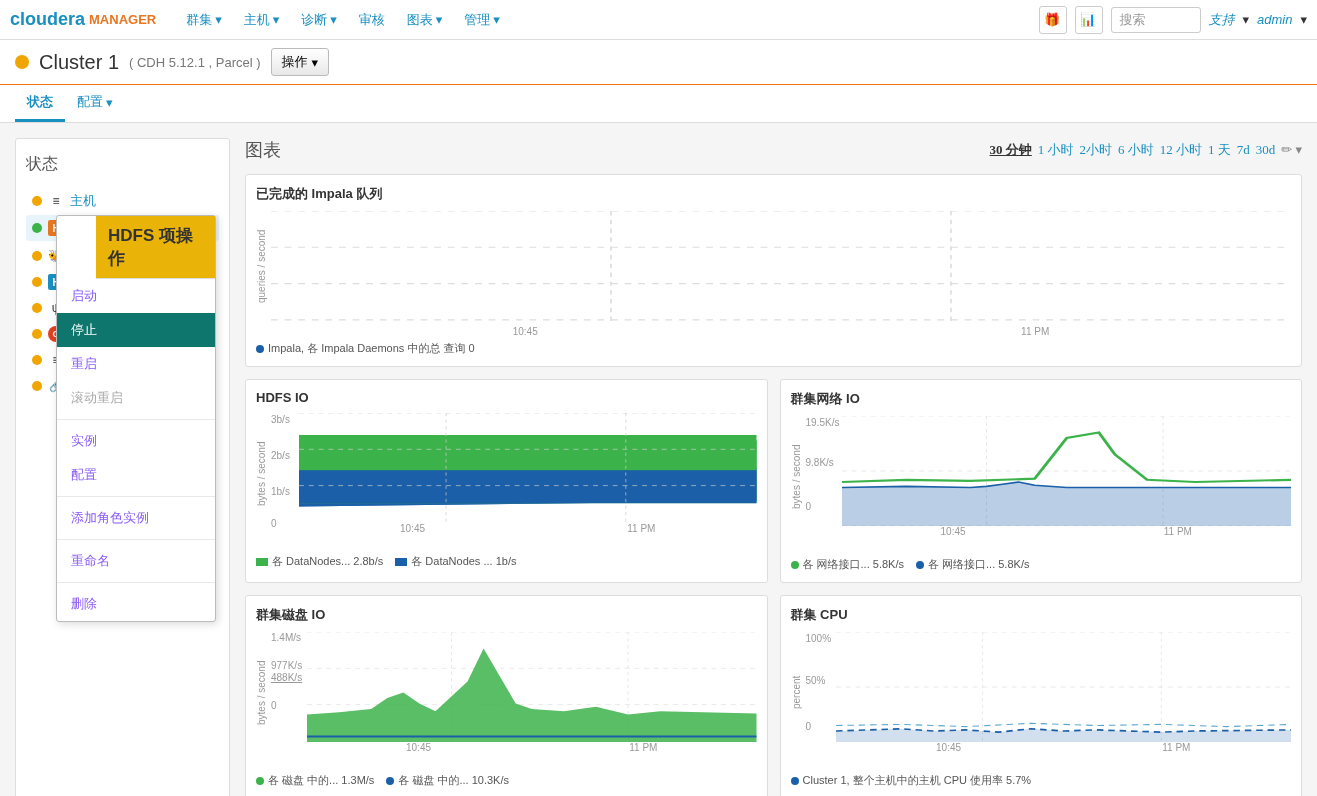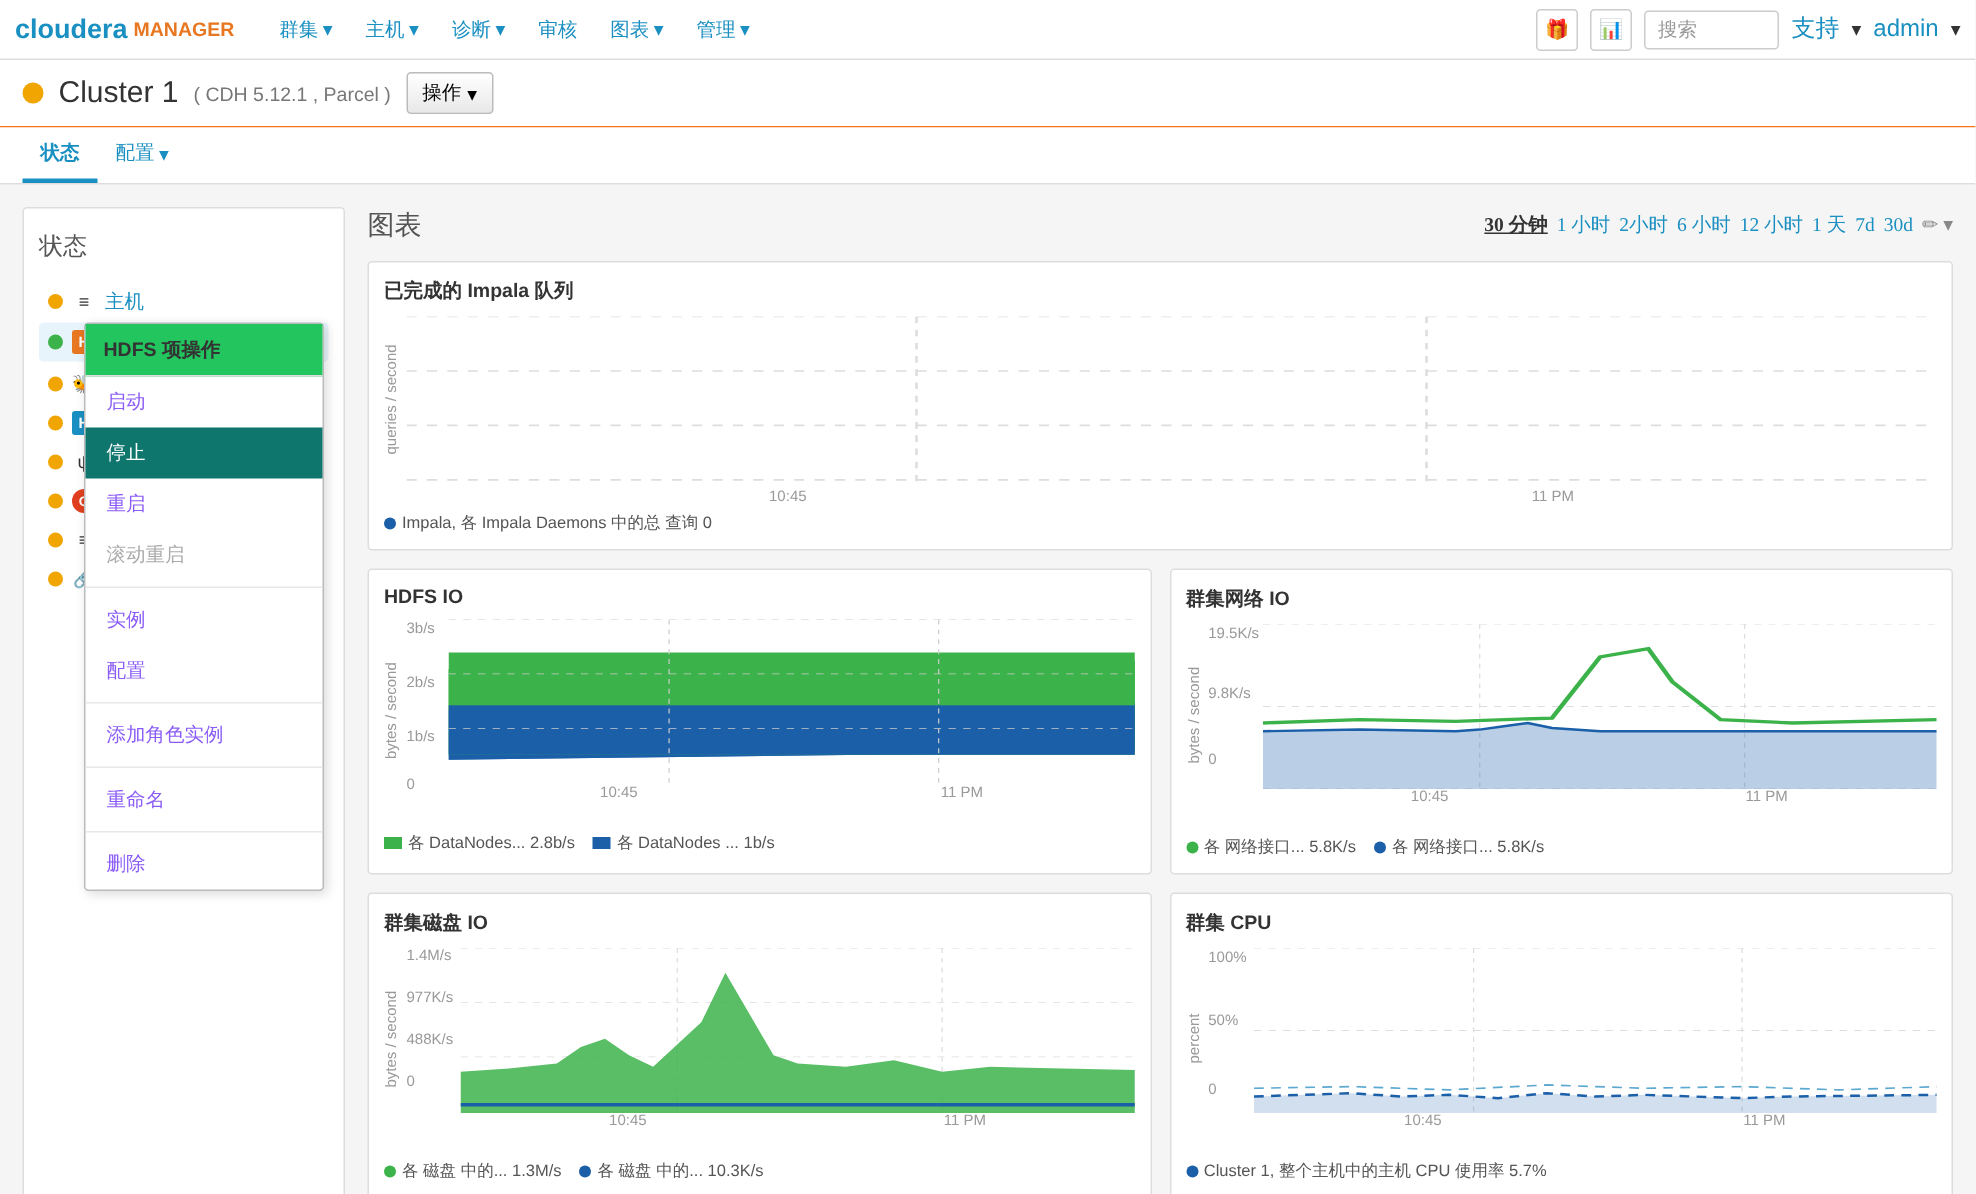--- a/index.html
+++ b/index.html
@@ -28,21 +28,21 @@
     .nav-right { display: flex; align-items: center; gap: 8px; margin-left: auto; }
     .nav-icon-btn {
       width: 28px; height: 28px; border: 1px solid #ccc; border-radius: 3px;
       display: flex; align-items: center; justify-content: center; cursor: pointer;
       background: #fff; color: #555;
     }
     .search-box {
       border: 1px solid #ccc; border-radius: 3px; padding: 3px 8px;
       font-size: 13px; color: #999; width: 90px; cursor: text;
     }
-    .nav-link { color: #1a8fc1; cursor: pointer; font-size: 16px; }
+    .nav-link { color: #1a8fc1; cursor: pointer; font-size: 13px; font-style: italic; }
 
     
     .cluster-header {
       background: #fff;
       padding: 8px 15px;
       border-bottom: 1px solid #f97316;
       display: flex; align-items: center; gap: 10px;
     }
     .cluster-dot { width: 14px; height: 14px; border-radius: 50%; background: #f0a500; }
     .cluster-title { font-size: 20px; color: #333; font-weight: normal; }
@@ -95,22 +95,22 @@
     }
 
     
     .dropdown-container { position: relative; }
     .dropdown-menu {
       position: absolute; left: 30px; top: 0; z-index: 100;
       background: #fff; border: 1px solid #bbb; border-radius: 3px;
       width: 160px; box-shadow: 2px 2px 8px rgba(0,0,0,0.15);
     }
     .dropdown-menu-title {
-      background: #22c55e; padding: 8px 12px; font-size: 13px; color: #333;
-      border-bottom: 1px solid #ddd; font-weight: bold;
+      background: #eab308; padding: 8px 12px; font-size: 17px; color: #333;
+      border-bottom: 1px solid #ddd; font-weight: bold; margin-left: 39px;
     }
     .dropdown-item {
       padding: 8px 14px; cursor: pointer; font-size: 13px; color: #8b5cf6;
     }
     .dropdown-item.selected { background: #0f766e; color: #fff; }
     .dropdown-item.disabled { color: #aaa; cursor: default; }
     .dropdown-separator { height: 1px; background: #e8e8e8; margin: 4px 0; }
 
     
     .right-panel { flex: 1; }
@@ -409,21 +409,21 @@
     <div class="charts-row">
 
       <div class="chart-card">
         <div class="chart-title">群集磁盘 IO</div>
         <div class="chart-wrapper">
           <div class="y-axis-label">bytes / second</div>
           <div style="flex:1; position:relative;">
             <div style="font-size:10px;color:#999;position:absolute;left:0;top:0;line-height:1.2;">
               <div>1.4M/s</div>
                 <div style="margin-top:16px;">977K/s</div>
-                <div style="margin-top:16px;">488K/s</div>
+                <div style="text-decoration:underline;">488K/s</div>
                 <div style="margin-top:16px;">0</div>
             </div>
             <div style="margin-left:36px; height:110px;">
               <svg viewBox="0 0 280 100" width="100%" height="100%" preserveAspectRatio="none">
                 <rect x="0" y="0" width="280" height="100" fill="white"></rect>
                 <line x1="0" y1="0" x2="280" y2="0" stroke="#ddd" stroke-width="0.5" stroke-dasharray="3,3"></line>
                 <line x1="0" y1="33" x2="280" y2="33" stroke="#ddd" stroke-width="0.5" stroke-dasharray="3,3"></line>
                 <line x1="0" y1="66" x2="280" y2="66" stroke="#ddd" stroke-width="0.5" stroke-dasharray="3,3"></line>
                 <line x1="90" y1="0" x2="90" y2="100" stroke="#ddd" stroke-width="0.5" stroke-dasharray="3,3"></line>
                 <line x1="200" y1="0" x2="200" y2="100" stroke="#ddd" stroke-width="0.5" stroke-dasharray="3,3"></line>

